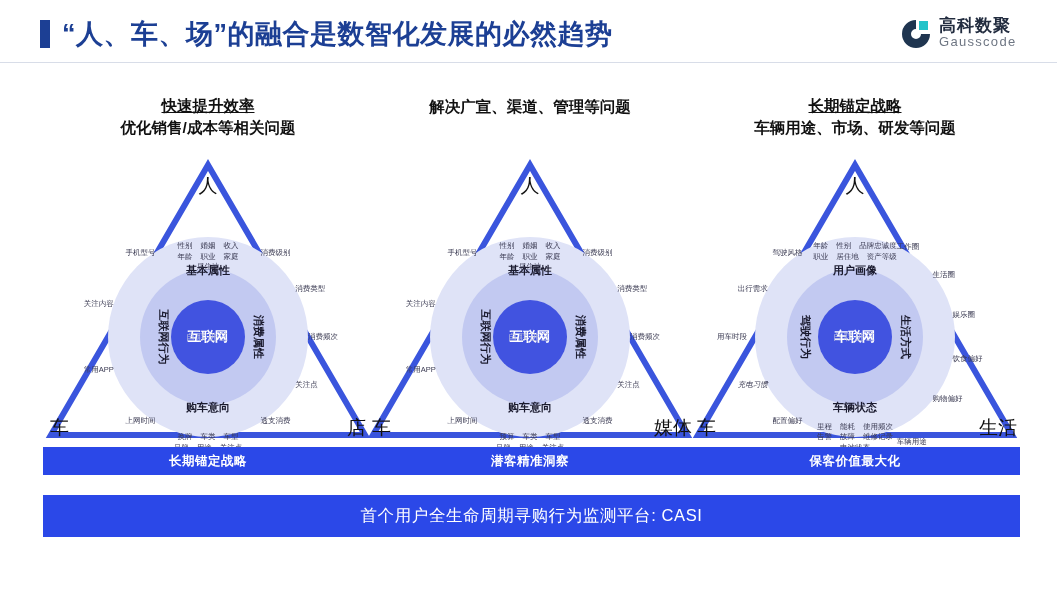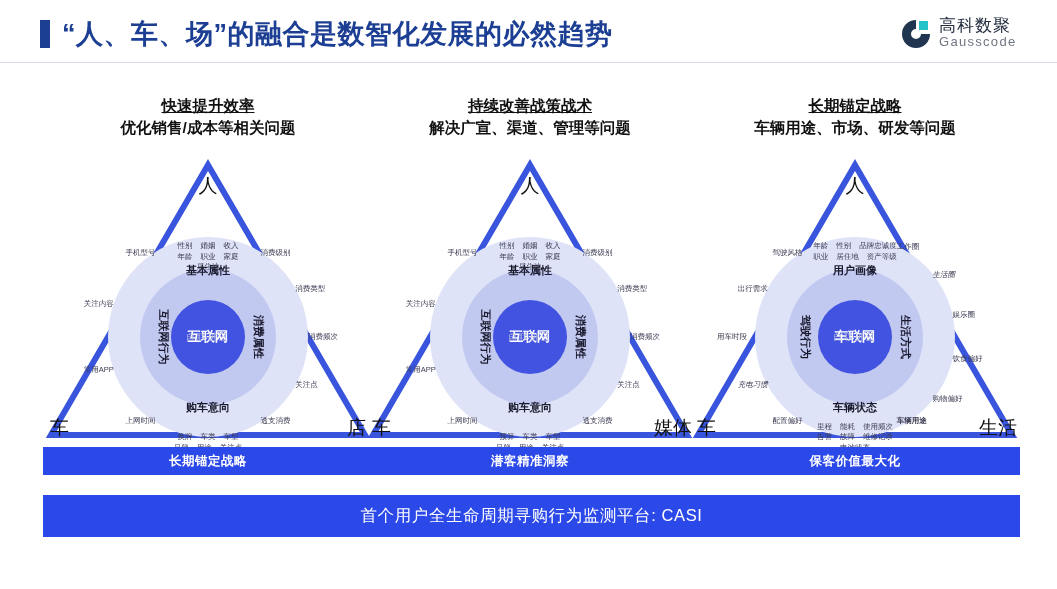--- a/index.html
+++ b/index.html
@@ -24,21 +24,21 @@
   }
   .header-rule {
     position:absolute; left:0; top:62px; width:1057px; height:1px;
     background:#d8dde8;
   }
   
   .logo { position:absolute; right:18px; top:12px; width:140px; height:44px; }
   .logo-mark { position:absolute; left:0; top:5px; width:34px; height:34px; }
   .logo-cn {
     position:absolute; left:40px; top:2px;
-    font-size:17px; font-weight:normal; color:#222c3f; letter-spacing:1px;
+    font-size:17px; font-weight:bold; color:#222c3f; letter-spacing:1px;
     white-space:nowrap;
   }
   .logo-en {
     position:absolute; left:40px; top:22px;
     font-size:13px; color:#6e7683; letter-spacing:1.3px;
     white-space:nowrap;
   }
 
   
   .col { position:absolute; top:95px; width:330px; height:390px; }
@@ -186,21 +186,20 @@
             <div class="side-item" style="top: 179.002px; left: 152.474px;">透支消费</div>
           </div>
       </div>
     </div>
 
     <div class="bar">长期锚定战略</div>
   </div>
 
   <div class="col col-2">
     <div class="col-head">
-      <div class="l1">持续改善战策战术</div>
       <div class="l2">解决广宣、渠道、管理等问题</div>
     </div>
 
     <div class="tri-wrap">
       <svg width="330" height="290">
         <polygon points="165,12 322,282 8,282" fill="none" stroke="#3a55dd" stroke-width="6"></polygon>
       </svg>
 
       <div class="vtx vtx-top">人</div>
       <div class="vtx vtx-left">车</div>
@@ -284,25 +283,25 @@
           </div>
         <div class="side-holder" style="position: absolute; left: 0px; top: 0px; width: 200px; height: 200px; font: 7.5px &quot;Liberation Sans&quot;, sans-serif; color: rgb(58, 58, 82);">
             <div class="side-item" style="top: 10.9976px; right: 152.474px; text-align: right;">驾驶风格</div>
             <div class="side-item" style="top: 46.7425px; right: 187.295px; text-align: right;">出行需求</div>
             <div class="side-item" style="top: 95px; right: 208px; text-align: right;">用车时段</div>
             <div class="side-item" style="top: 143.258px; right: 187.295px; text-align: right; font-style: italic;">充电习惯</div>
             <div class="side-item" style="top: 179.002px; right: 152.474px; text-align: right;">配置偏好</div>
           </div>
         <div class="side-holder-r" style="position: absolute; left: 0px; top: 0px; width: 200px; height: 200px; font: 7.5px &quot;Liberation Sans&quot;, sans-serif; color: rgb(58, 58, 82);">
             <div class="side-item" style="top: 5.47255px; left: 141.86px;">工作圈</div>
-            <div class="side-item" style="top: 32.5324px; left: 177.51px; font-style: italic;">生活圈</div>
+            <div class="side-item" style="top: 32.5324px; left: 177.51px;">生活圈</div>
             <div class="side-item" style="top: 72.6216px; left: 197.411px;">娱乐圈</div>
             <div class="side-item" style="top: 117.378px; left: 197.411px;">饮食偏好</div>
             <div class="side-item" style="top: 157.468px; left: 177.51px;">购物偏好</div>
-            <div class="side-item" style="top: 179px; left: 141.86px; font-weight: bold;">车辆用途</div>
+            <div class="side-item" style="top: 200px; left: 141.86px;">车辆用途</div>
           </div>
       </div>
     </div>
 
     <div class="bar">保客价值最大化</div>
   </div>
 
   <div class="banner">首个用户全生命周期寻购行为监测平台: CASI</div>
 
 </div>

